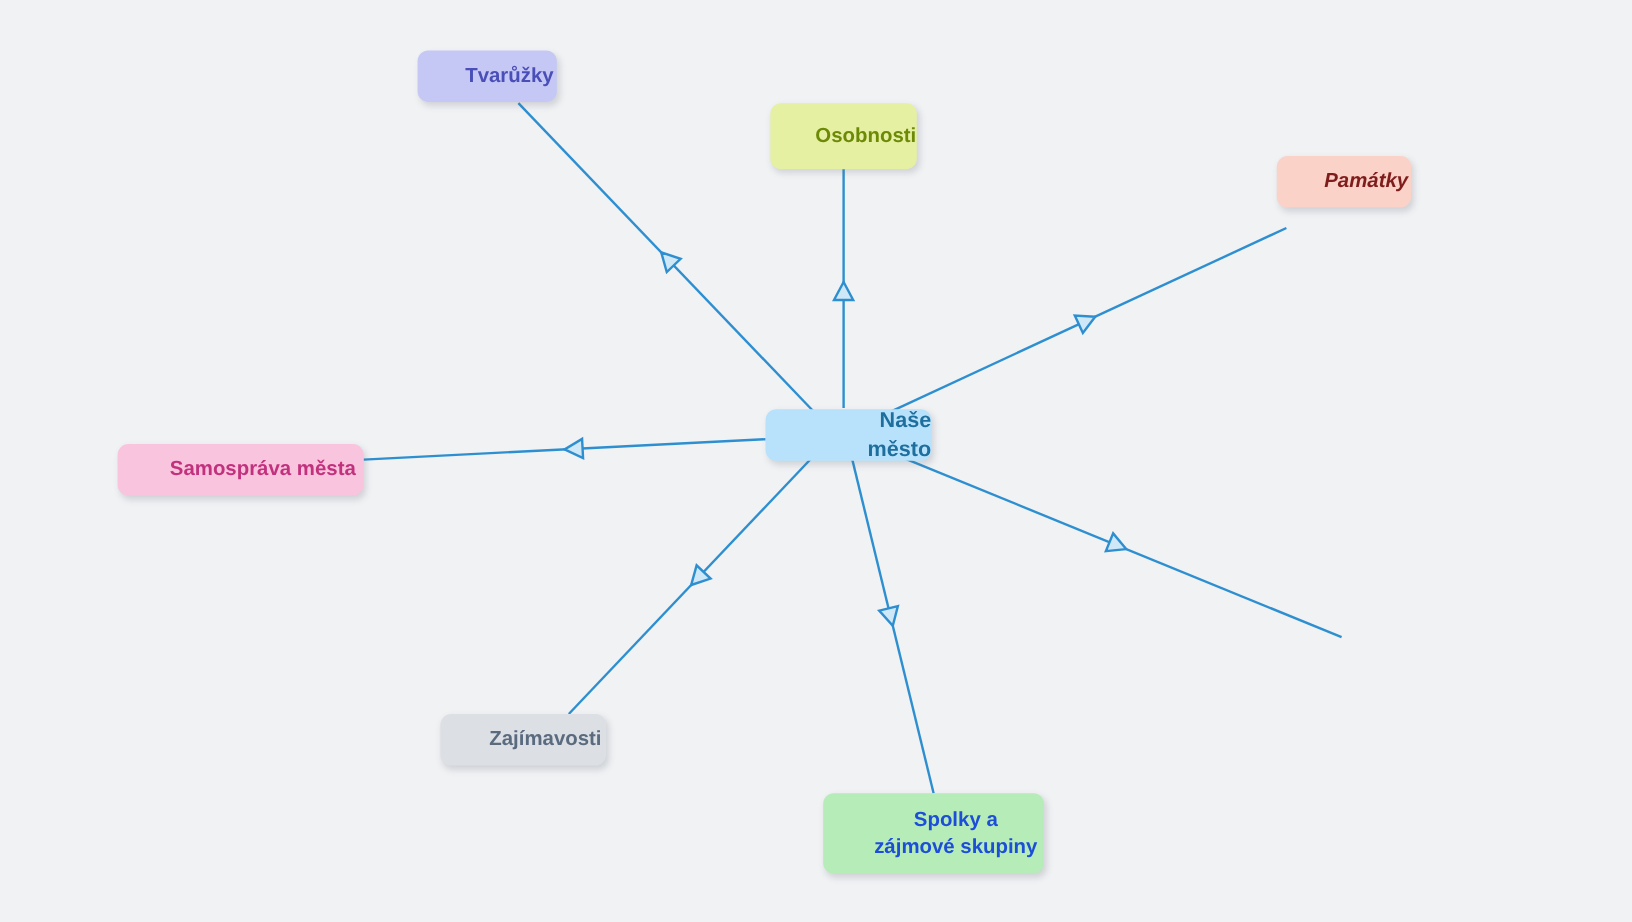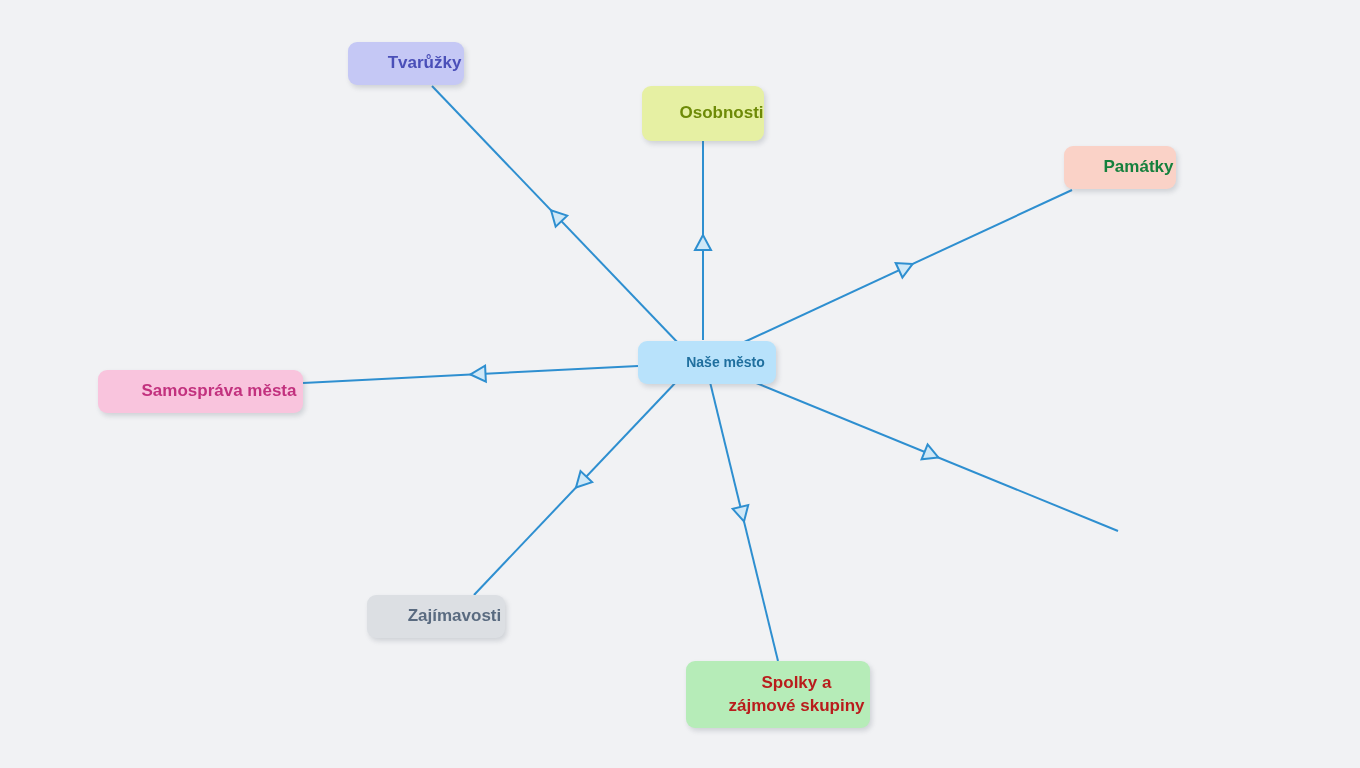--- a/index.html
+++ b/index.html
@@ -36,21 +36,21 @@
     text-align: center;
     border-radius: 9px;
     font-weight: bold;
     line-height: 1.3;
     white-space: pre-line;
     box-shadow: 2px 3px 5px rgba(90, 100, 115, 0.22);
     user-select: none;
     padding-left: 37px;
   }
   .node-central {
-    font-size: 14px;
+    font-size: 18px;
     text-align: right;
   }
   .node-branch {
     font-size: 17px;
   }
 </style>
 </head>
 <body>
 
 <div id="mindmap-canvas">
@@ -65,19 +65,19 @@
       <polygon points="0,0 -15,-8 -15,8" fill="#cfe8f7" stroke="#2e8fd0" stroke-width="2" stroke-linejoin="miter" transform="translate(938.48,457.56) rotate(22.24902365721237)"></polygon>
       <line x1="710" y1="382" x2="778" y2="661" stroke="#2e8fd0" stroke-width="2"></line>
       <polygon points="0,0 -15,-8 -15,8" fill="#cfe8f7" stroke="#2e8fd0" stroke-width="2" stroke-linejoin="miter" transform="translate(744,521.5) rotate(76.30249452508811)"></polygon>
       <line x1="678" y1="380" x2="474" y2="595" stroke="#2e8fd0" stroke-width="2"></line>
       <polygon points="0,0 -15,-8 -15,8" fill="#cfe8f7" stroke="#2e8fd0" stroke-width="2" stroke-linejoin="miter" transform="translate(576,487.5) rotate(133.4961602858769)"></polygon>
       <line x1="638" y1="366" x2="303" y2="383" stroke="#2e8fd0" stroke-width="2"></line>
       <polygon points="0,0 -15,-8 -15,8" fill="#cfe8f7" stroke="#2e8fd0" stroke-width="2" stroke-linejoin="miter" transform="translate(470.5,374.5) rotate(177.0949449533355)"></polygon>
     </svg>
 <div class="node node-branch" style="left: 348px; top: 42px; width: 116px; height: 43px; background: rgb(197, 200, 245); color: rgb(74, 79, 184);"><span>Tvarůžky</span></div>
     <div class="node node-branch" style="left: 642px; top: 86px; width: 122px; height: 55px; background: rgb(230, 240, 163); color: rgb(109, 138, 7);"><span>Osobnosti</span></div>
-    <div class="node node-branch" style="left: 1064px; top: 146px; width: 112px; height: 43px; background: rgb(250, 210, 199); color: #15803d;"><span>Památky</span></div>
-    <div class="node node-branch" style="left: 686px; top: 661px; width: 184px; height: 67px; background: rgb(182, 236, 184); color: #b91c1c;"><span>Spolky a
+    <div class="node node-branch" style="left: 1064px; top: 130px; width: 112px; height: 43px; background: rgb(250, 210, 199); color: #7f1d1d; font-style: italic;"><span>Památky</span></div>
+    <div class="node node-branch" style="left: 686px; top: 661px; width: 184px; height: 67px; background: rgb(182, 236, 184); color: #1d4ed8;"><span>Spolky a
 zájmové skupiny</span></div>
     <div class="node node-branch" style="left: 367px; top: 595px; width: 138px; height: 43px; background: rgb(220, 223, 227); color: rgb(90, 107, 128); text-align: right;"><span>Zajímavosti</span></div>
     <div class="node node-branch" style="left: 98px; top: 370px; width: 205px; height: 43px; background: rgb(249, 196, 221); color: rgb(194, 49, 126);"><span>Samospráva města</span></div>
     <div class="node node-central" style="left: 638px; top: 341px; width: 138px; height: 43px; background: rgb(184, 226, 251); color: rgb(31, 111, 158);"><span>Naše město</span></div>
   </div>
 
 </body></html>

